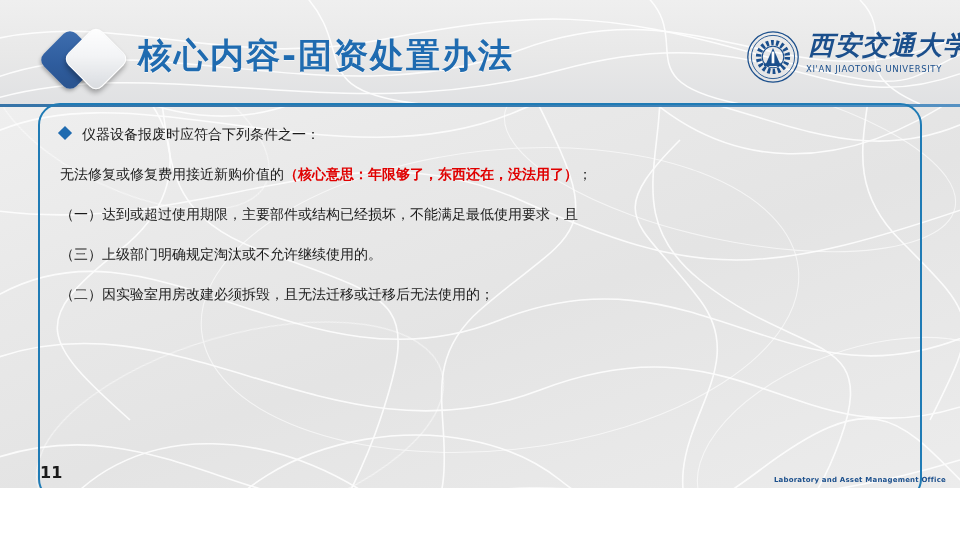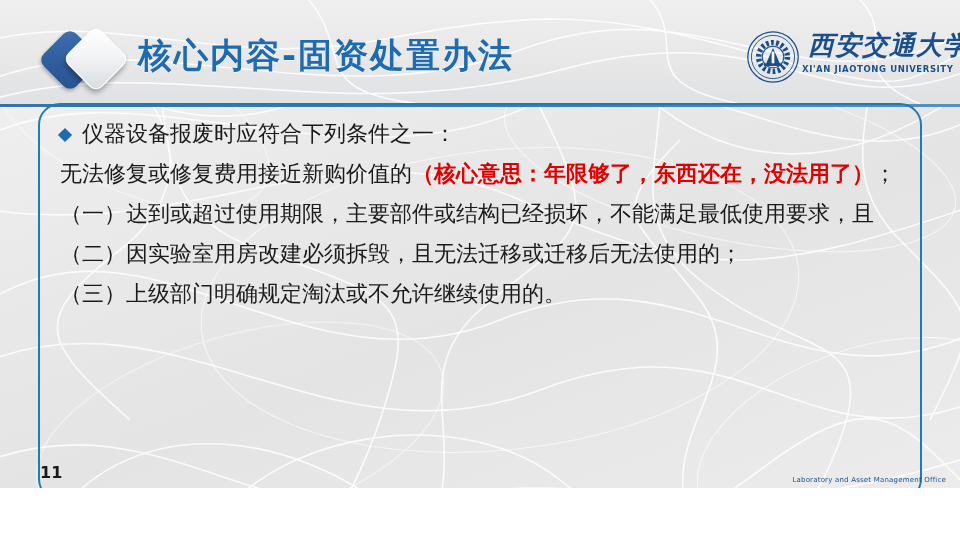--- a/index.html
+++ b/index.html
@@ -106,21 +106,21 @@
     font-family: "DejaVu Serif", "Liberation Serif", serif;
     font-style: italic;
     white-space: nowrap;
   }
   .uni-name-en {
     position: absolute;
     left: 66px; top: 42px;
     width: 144px;
     text-align: center;
     font-size: 8.5px;
-    font-weight: bold;
+    font-weight: normal;
     color: #1b4f8c;
     letter-spacing: .6px;
     white-space: nowrap;
   }
 
   
   .content-box {
     position: absolute;
     left: 38px; top: 103px;
     width: 884px; height: 398px;
@@ -128,21 +128,21 @@
     border-radius: 22px;
     box-sizing: border-box;
     background: transparent;
   }
 
   .body-text {
     position: absolute;
     left: 60px; top: 114px;
     width: 848px;
     color: #1a1a1a;
-    font-size: 22px;
+    font-size: 14px;
     line-height: 40px;
   }
   .line {
     white-space: nowrap;
   }
   .bullet-diamond {
     display: inline-block;
     width: 10px; height: 10px;
     background: #1f6bb0;
     transform: rotate(45deg);
@@ -169,21 +169,21 @@
     font-size: 15px;
     font-weight: bold;
     color: #1b4f8c;
     letter-spacing: 1px;
     white-space: nowrap;
   }
   .footer-org-en {
     position: absolute;
     right: 14px; bottom: 4px;
     font-size: 7px;
-    font-weight: normal;
+    font-weight: bold;
     color: #1b4f8c;
     letter-spacing: .2px;
     white-space: nowrap;
   }
 </style>
 </head>
 <body>
 
 <div id="slide">
 
@@ -255,20 +255,20 @@
   <div class="content-box"></div>
 
   <div class="body-text">
     <div class="line">
       <span class="bullet-diamond"></span><span>仪器设备报废时应符合下列条件之一：</span>
     </div>
     <div class="line">
       <span>无法修复或修复费用接近新购价值的</span><span class="emph-red">（核心意思：年限够了，东西还在，没法用了）</span><span>；</span>
     </div>
     <div class="line">（一）达到或超过使用期限，主要部件或结构已经损坏，不能满足最低使用要求，且</div>
+    <div class="line">（三）上级部门明确规定淘汰或不允许继续使用的。</div>
     <div class="line">（二）因实验室用房改建必须拆毁，且无法迁移或迁移后无法使用的；</div>
-    <div class="line">（三）上级部门明确规定淘汰或不允许继续使用的。</div>
   </div>
 
   <div class="page-number">11</div>
   <div class="footer-org-en">Laboratory and Asset Management Office</div>
 
 </div>
 
 </body></html>

